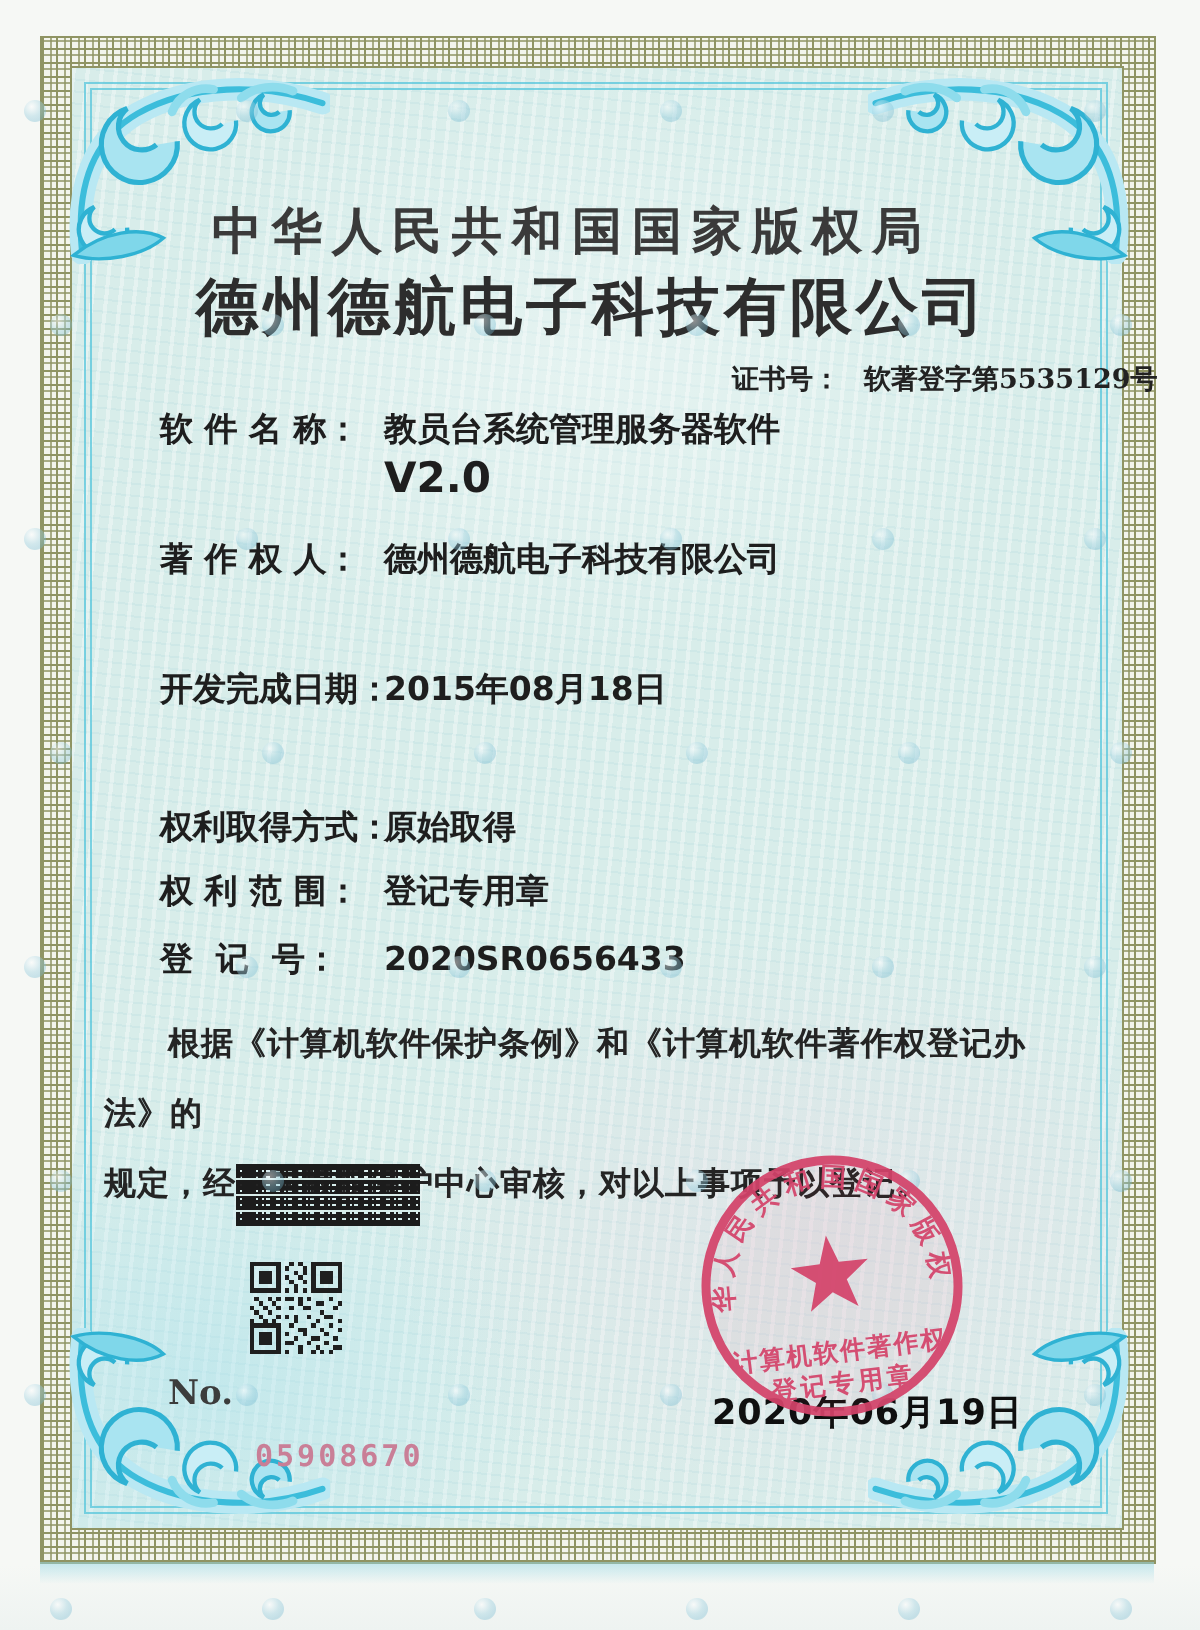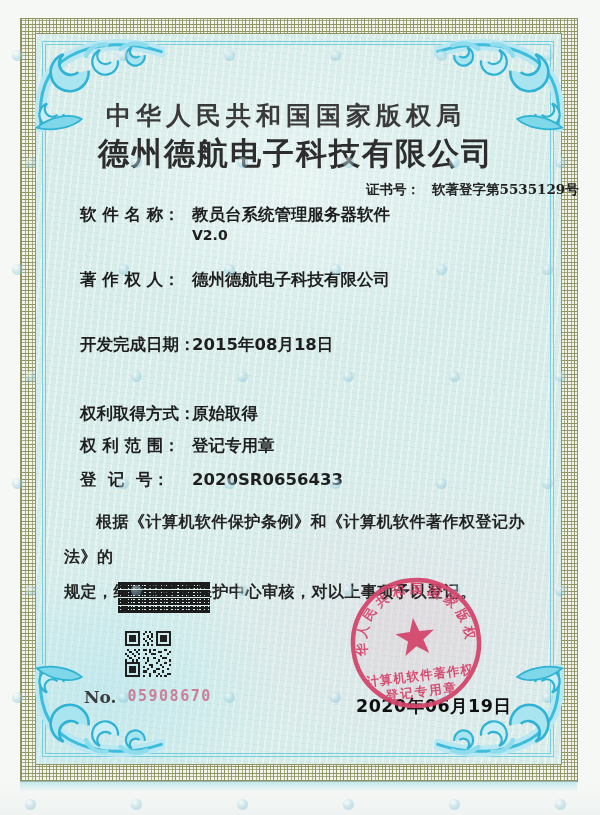--- a/index.html
+++ b/index.html
@@ -81,40 +81,40 @@
   .certno{
     position:absolute;left:366px;top:181px;z-index:3;
     font-size:13.5px;font-weight:700;color:#222;white-space:pre;
   }
   .certno .gap{display:inline-block;width:12px;}
   .row{
     position:absolute;left:80px;z-index:3;white-space:pre;
     font-size:16.5px;font-weight:700;color:#1e1e1e;
   }
   .row .lab{display:inline-block;width:112px;}
-  .version-line{position:absolute;left:192px;z-index:3;font-size:14px;font-weight:700;color:#1e1e1e;}
+  .version-line{position:absolute;left:192px;z-index:3;font-size:21px;font-weight:700;color:#1e1e1e;}
   .statement{
-    position:absolute;left:64px;top:504px;width:476px;z-index:3;
+    position:absolute;left:52px;top:504px;width:476px;z-index:3;
     font-size:16px;line-height:35px;font-weight:700;letter-spacing:.5px;color:#242424;
   }
   .statement .l1{text-indent:2em;}
   
   .barcode{
     position:absolute;left:118px;top:582px;width:92px;height:31px;z-index:3;
     background-image:
       repeating-linear-gradient(0deg, transparent 0 7px, #d8edea 7px 8px),
       linear-gradient(90deg,#1c1c1c 0 2px,transparent 2px 3px,#1c1c1c 3px 7px,transparent 7px 8px,#1c1c1c 8px 10px,transparent 10px),
       linear-gradient(270deg,#1c1c1c 0 1px,transparent 1px 2px,#1c1c1c 2px 5px,transparent 5px 6px,#1c1c1c 6px 8px,transparent 8px),
       repeating-linear-gradient(90deg,#1c1c1c 0 2px,transparent 2px 3px,#1c1c1c 3px 4px,transparent 4px 6px,#1c1c1c 6px 9px,transparent 9px 11px),
       repeating-linear-gradient(0deg,#1c1c1c 0 3px,transparent 3px 4px,#1c1c1c 4px 6px,transparent 6px 7px);
   }
   .qr{position:absolute;left:125px;top:631px;width:46px;height:46px;z-index:3;}
   .serial{position:absolute;left:84px;top:687px;z-index:3;display:flex;align-items:flex-start;}
   .serial-no{font-family:"DejaVu Serif","Liberation Serif",serif;font-size:17px;font-weight:700;color:#3c3c3c;}
-  .serial-num{font-family:"DejaVu Sans Mono","Liberation Mono",monospace;font-size:15px;font-weight:700;color:#c97f97;letter-spacing:1.5px;margin-left:11px;}
+  .serial-num{font-family:"DejaVu Sans Mono","Liberation Mono",monospace;font-size:15px;font-weight:700;color:#c97f97;letter-spacing:1.5px;margin-left:11px;margin-top:32px;}
   
   .issue-date{
     position:absolute;left:356px;top:694px;z-index:4;
     font-size:17.5px;font-weight:700;letter-spacing:.5px;color:#0f0f0f;
   }
   .seal{position:absolute;left:336px;top:563px;z-index:6;transform:rotate(-7deg);opacity:.93;}
   
   .dots{position:absolute;inset:0;z-index:5;pointer-events:none;}
   .dot{
     position:absolute;width:11px;height:11px;border-radius:50%;opacity:.5;

